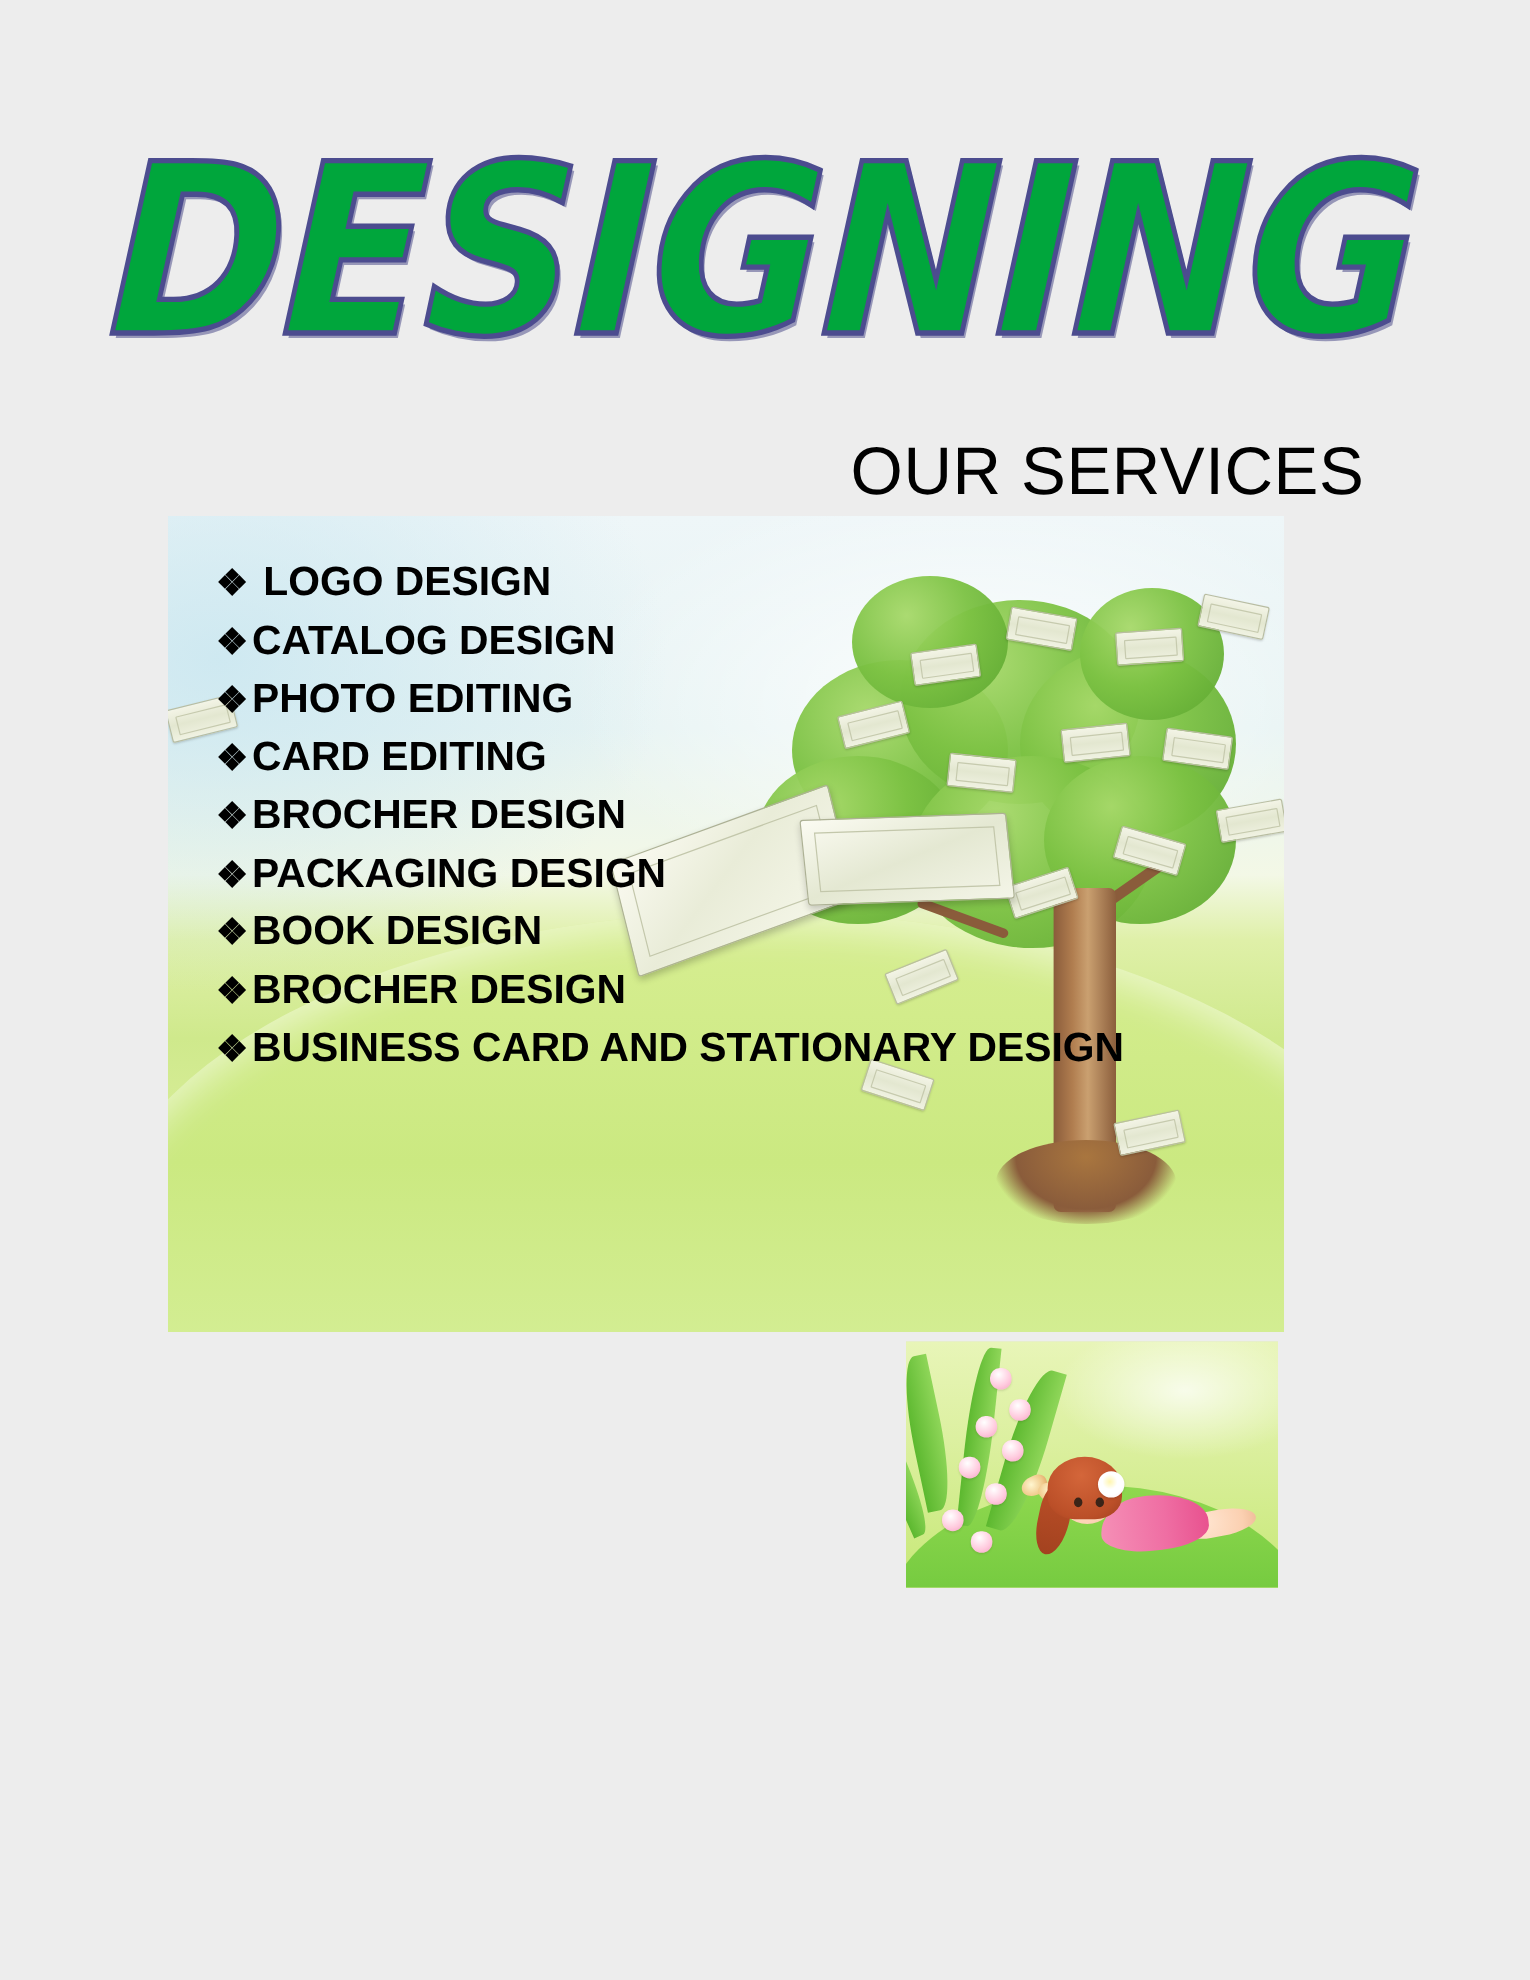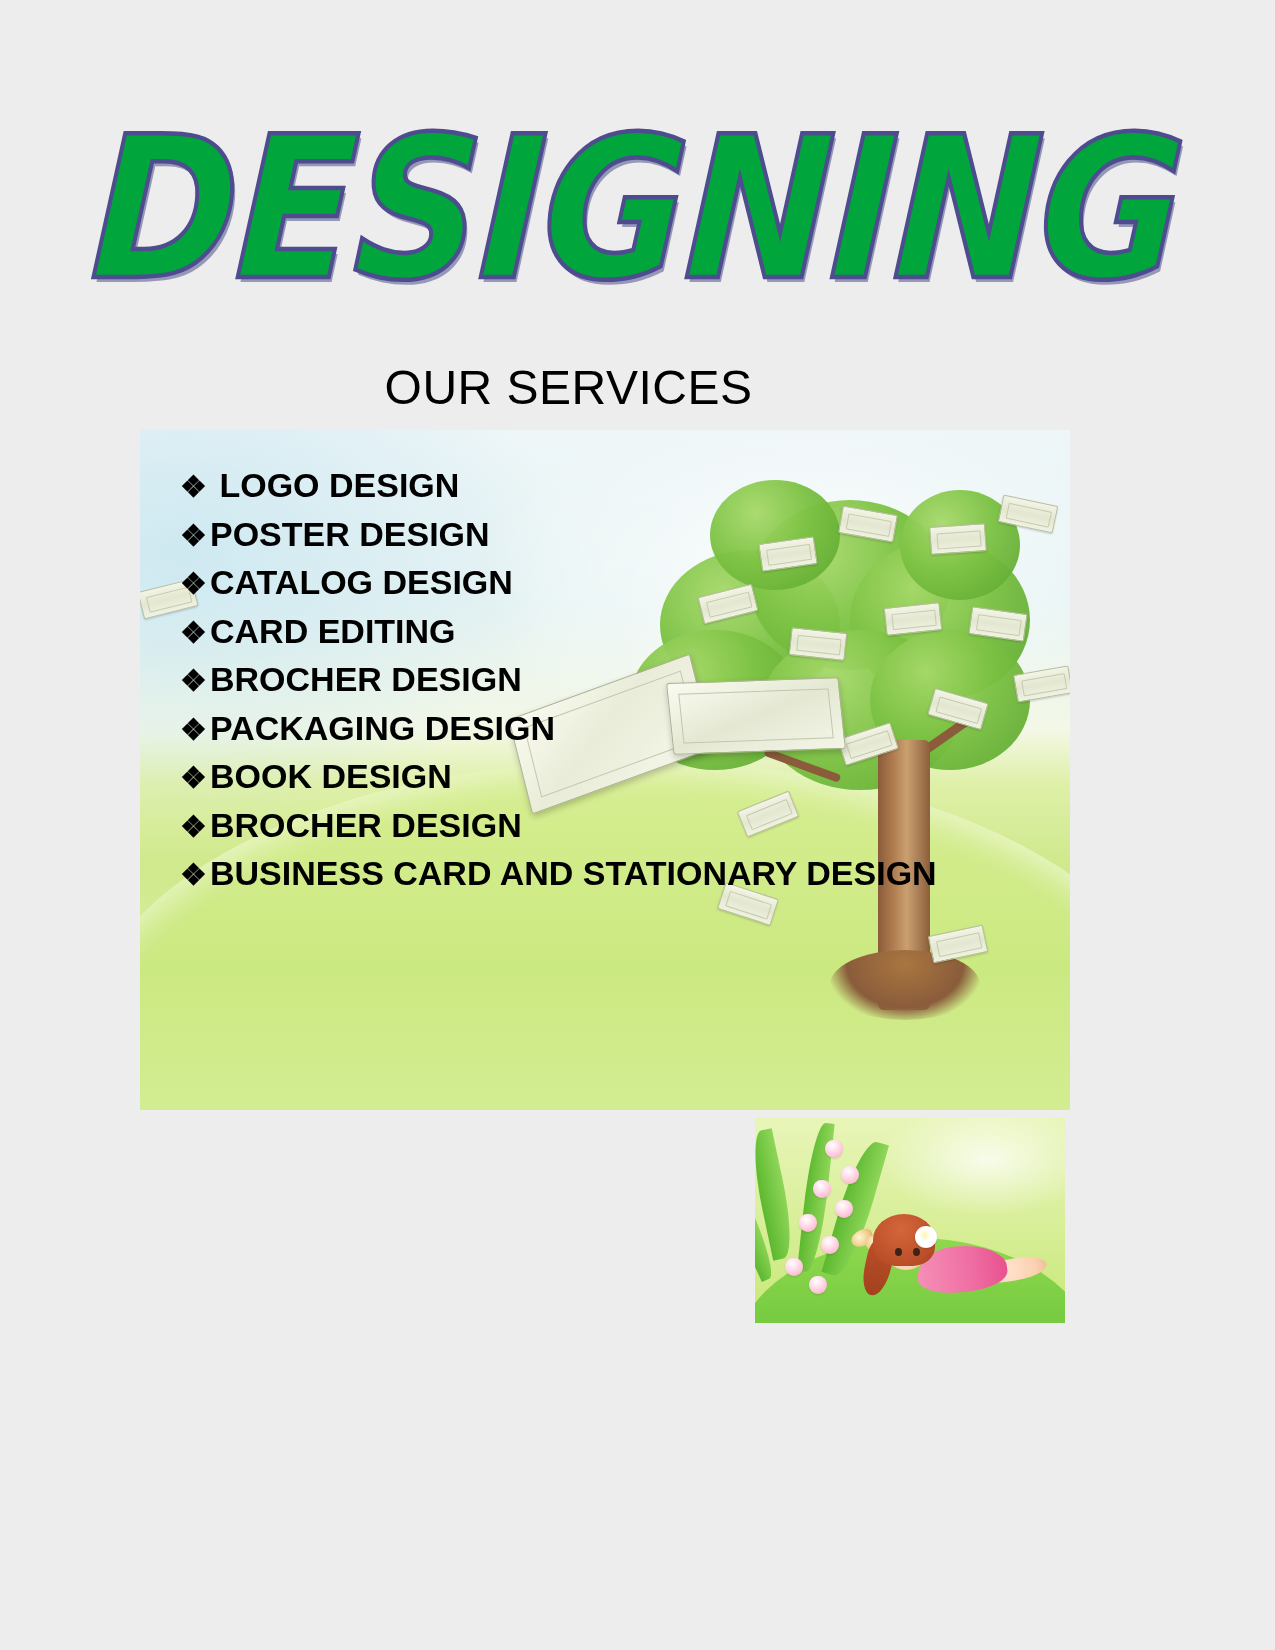--- a/index.html
+++ b/index.html
@@ -39,23 +39,23 @@
     transform-origin: center center;
     white-space: nowrap;
   }
 
   
   .subtitle {
     position: absolute;
     top: 360px;
     left: 0;
     width: 1137px;
-    text-align: center;
+    text-align: right;
     font-family: "Liberation Sans", sans-serif;
-    font-size: 48px;
+    font-size: 56px;
     color: #000;
     letter-spacing: 0.5px;
   }
 
   
   .panel {
     position: absolute;
     left: 140px;
     top: 430px;
     width: 930px;
@@ -354,22 +354,22 @@
     <div class="note" style="left:620px; top:270px; transform:rotate(4deg);"></div>
     <div class="note" style="left:600px; top:370px; transform:rotate(-22deg);"></div>
     <div class="note" style="left:580px; top:460px; transform:rotate(18deg);"></div>
     <div class="note" style="left:790px; top:500px; transform:rotate(-12deg);"></div>
     <div class="note-big" style="left:375px; top:255px;"></div>
     <div class="note-big2" style="left:530px; top:250px;"></div>
   </div>
 
   <ul class="services">
     <li><span class="bullet">❖</span><span> LOGO DESIGN</span></li>
-    <li><span class="bullet">❖</span><span>POSTER DESIGN</span></li>
     <li><span class="bullet">❖</span><span>CATALOG DESIGN</span></li>
+    <li><span class="bullet">❖</span><span>PHOTO EDITING</span></li>
     <li><span class="bullet">❖</span><span>CARD EDITING</span></li>
     <li><span class="bullet">❖</span><span>BROCHER DESIGN</span></li>
     <li><span class="bullet">❖</span><span>PACKAGING DESIGN</span></li>
     <li><span class="bullet">❖</span><span>BOOK DESIGN</span></li>
     <li><span class="bullet">❖</span><span>BROCHER DESIGN</span></li>
     <li><span class="bullet">❖</span><span>BUSINESS CARD AND STATIONARY DESIGN</span></li>
   </ul>
 </div>
 
 <div class="bottom-img">

